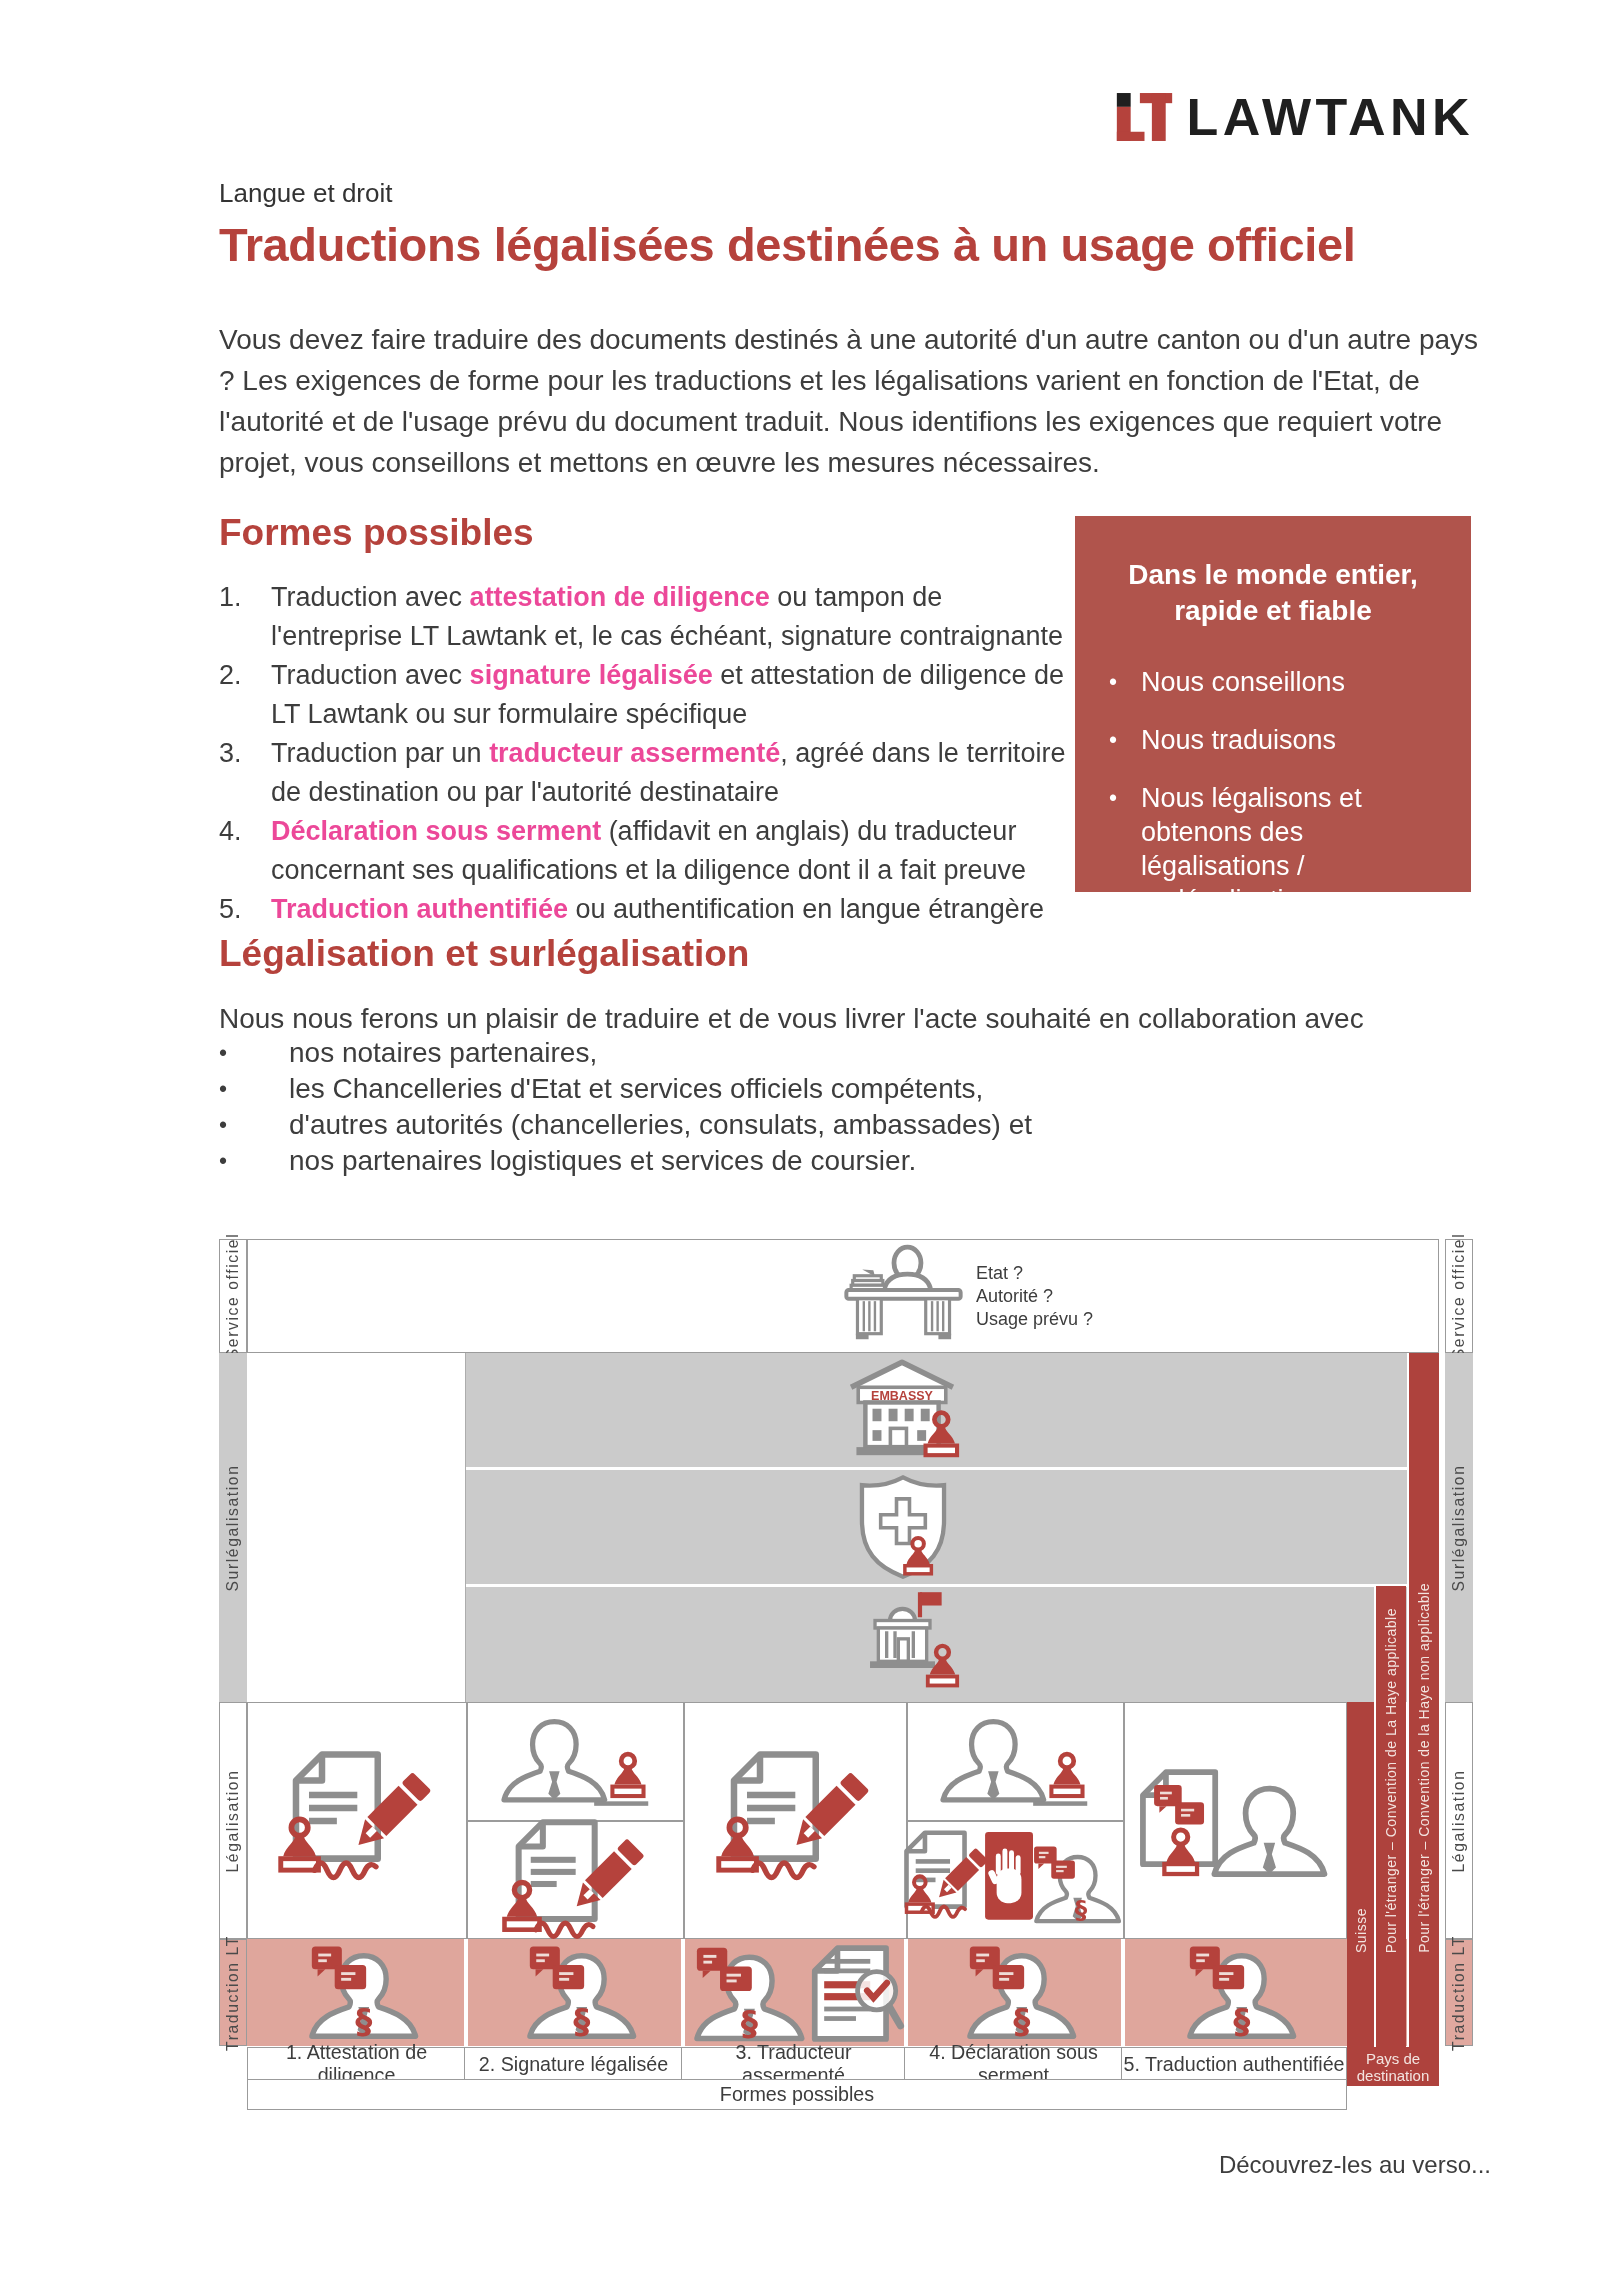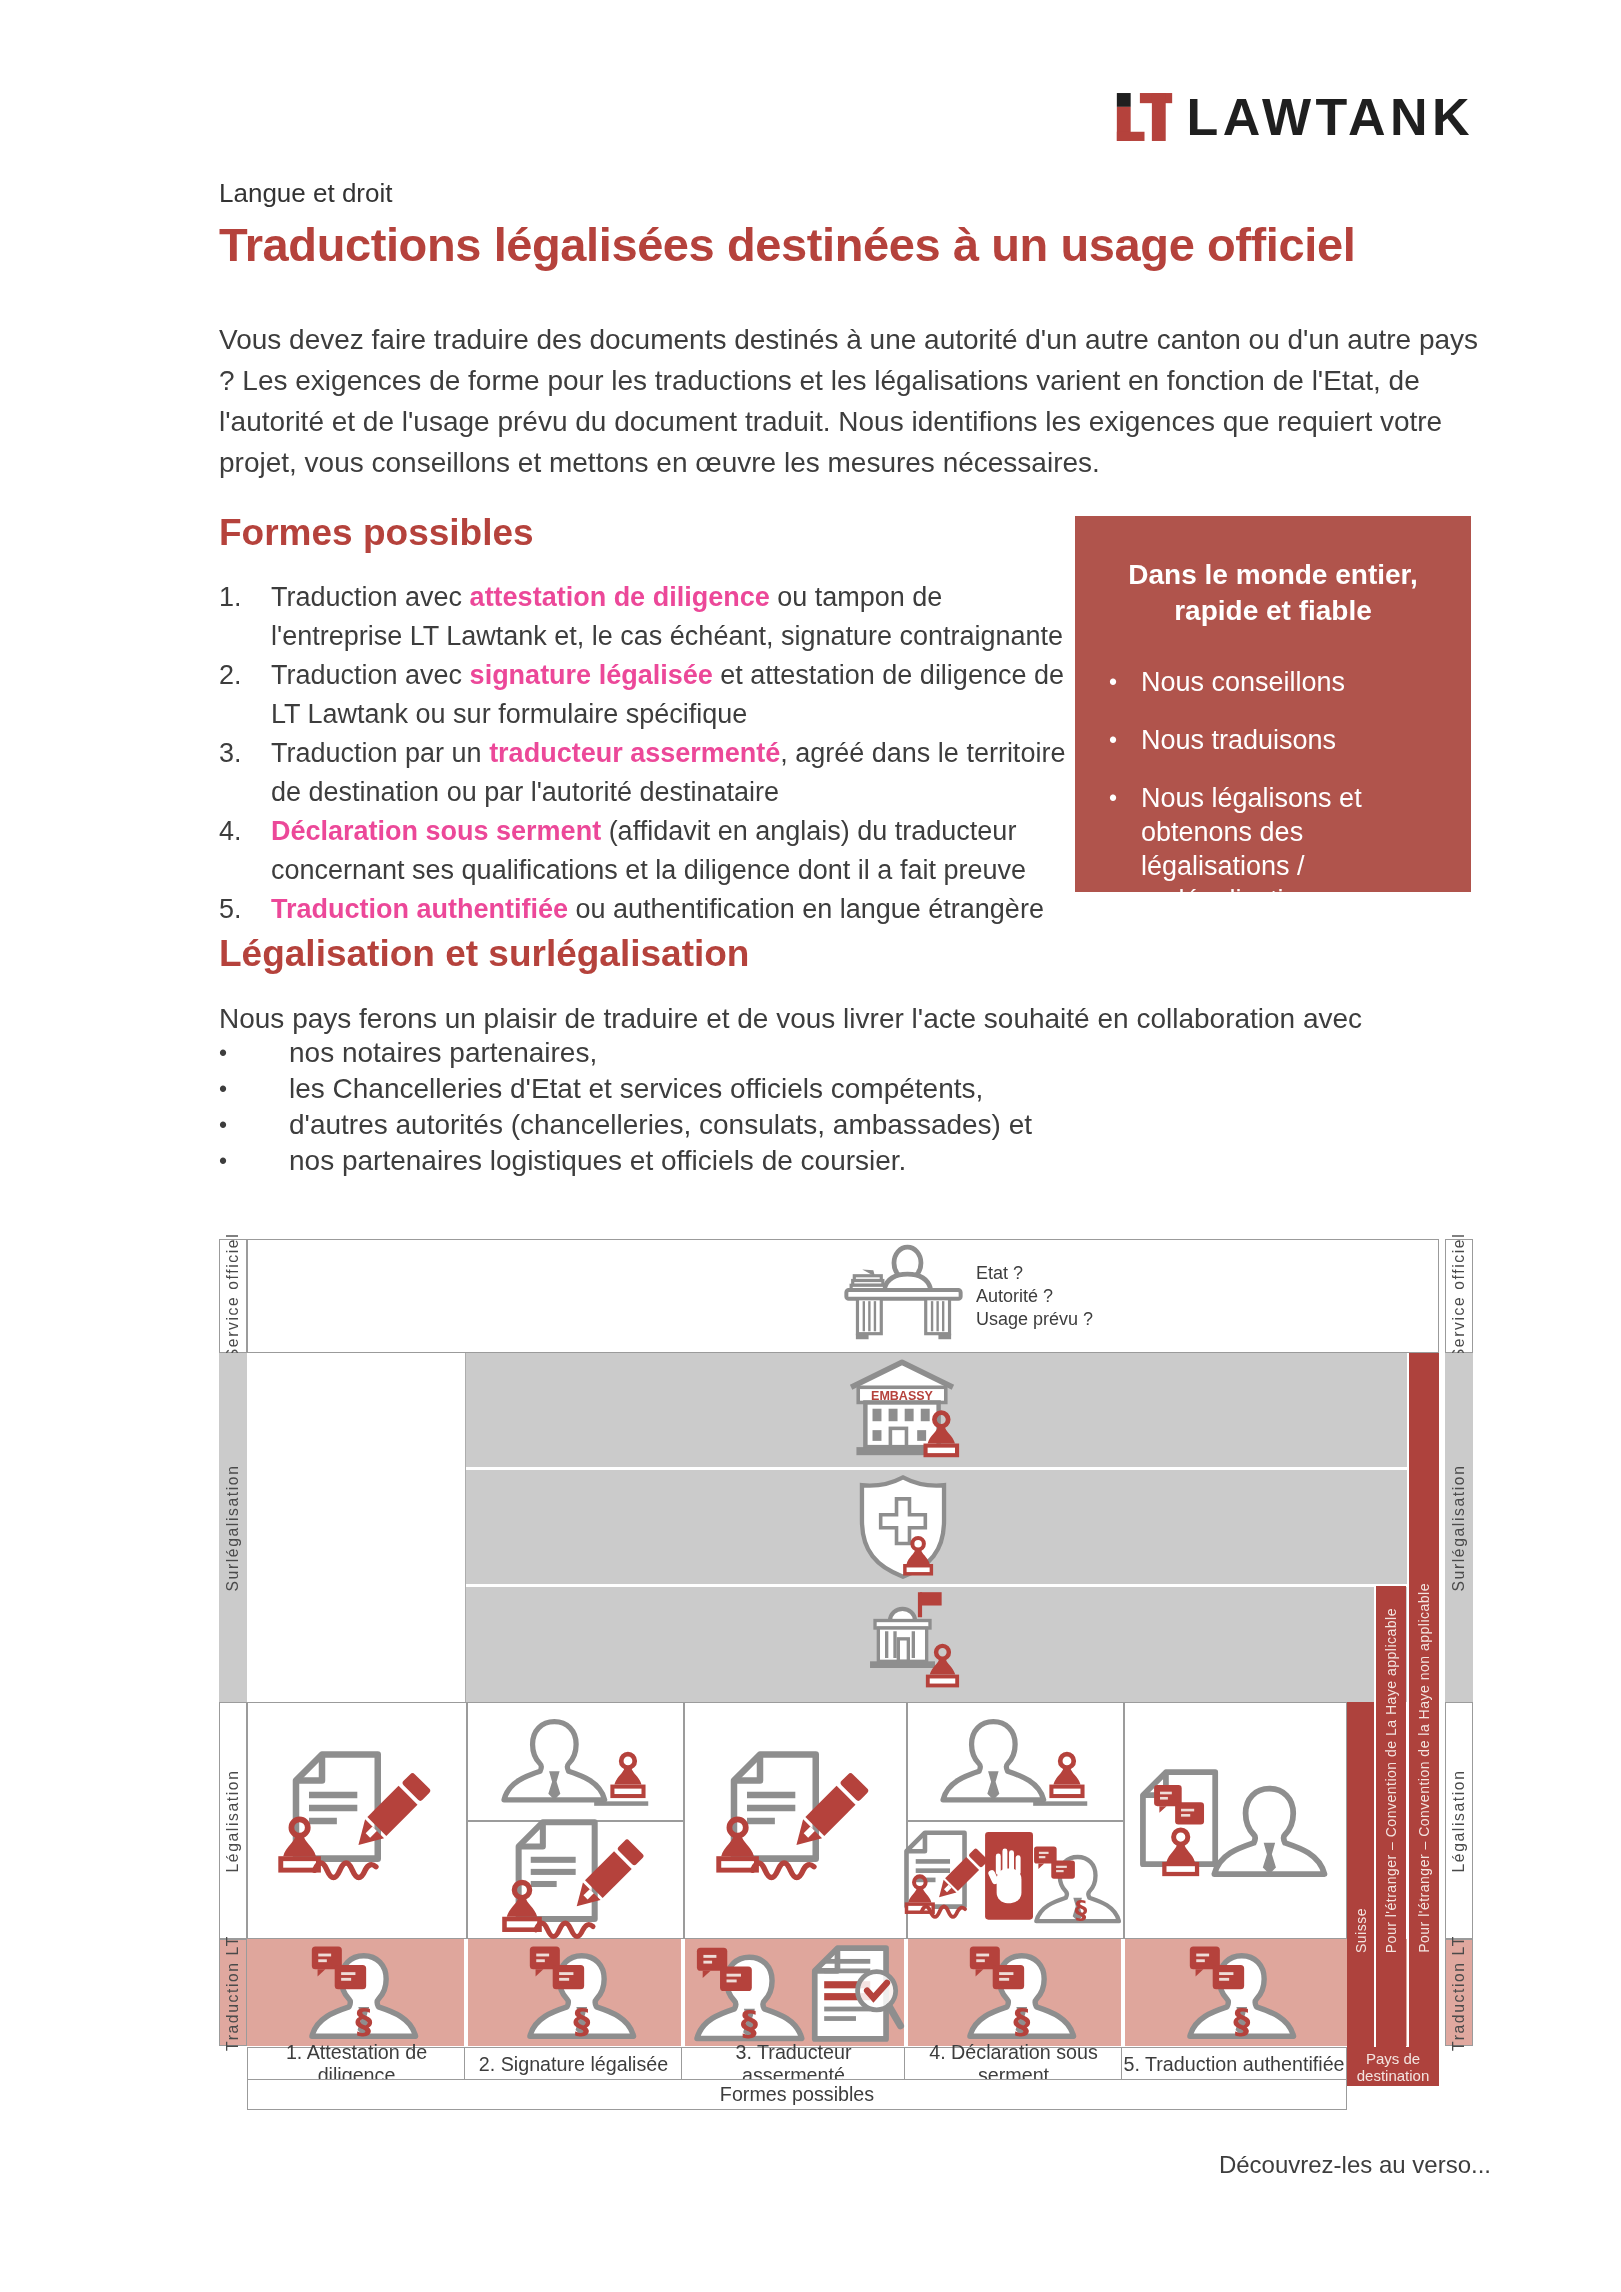--- a/index.html
+++ b/index.html
@@ -262,37 +262,37 @@
         <span>Nous traduisons</span>
       </div>
     <div class="promo-li">
         <span class="promo-dot">•</span>
         <span>Nous légalisons et obtenons des légalisations / surlégalisations</span>
       </div>
   </div>
 </div>
 
 <h2 class="abs sec-h leg-h" style="margin:0">Légalisation et surlégalisation</h2>
-<p class="abs leg-intro" style="margin:0">Nous pays ferons un plaisir de traduire et de vous livrer l'acte souhaité en collaboration avec</p>
+<p class="abs leg-intro" style="margin:0">Nous nous ferons un plaisir de traduire et de vous livrer l'acte souhaité en collaboration avec</p>
 <div class="abs leg-list">
   <div class="l-item">
       <span class="l-dot">•</span>
       <span>nos notaires partenaires,</span>
     </div>
   <div class="l-item">
       <span class="l-dot">•</span>
       <span>les Chancelleries d'Etat et services officiels compétents,</span>
     </div>
   <div class="l-item">
       <span class="l-dot">•</span>
       <span>d'autres autorités (chancelleries, consulats, ambassades) et</span>
     </div>
   <div class="l-item">
       <span class="l-dot">•</span>
-      <span>nos partenaires logistiques et officiels de coursier.</span>
+      <span>nos partenaires logistiques et services de coursier.</span>
     </div>
 </div>
 
 <div class="abs diagram">
 
   <div class="d cell" style="left:0;top:0;width:28px;height:114px;">
     <span class="vlab band-lab">Service officiel</span>
     </div>
   <div class="d" style="left:0;top:114px;width:28px;height:349px;background:#cbcbcb;">
     <span class="vlab band-lab">Surlégalisation</span>

